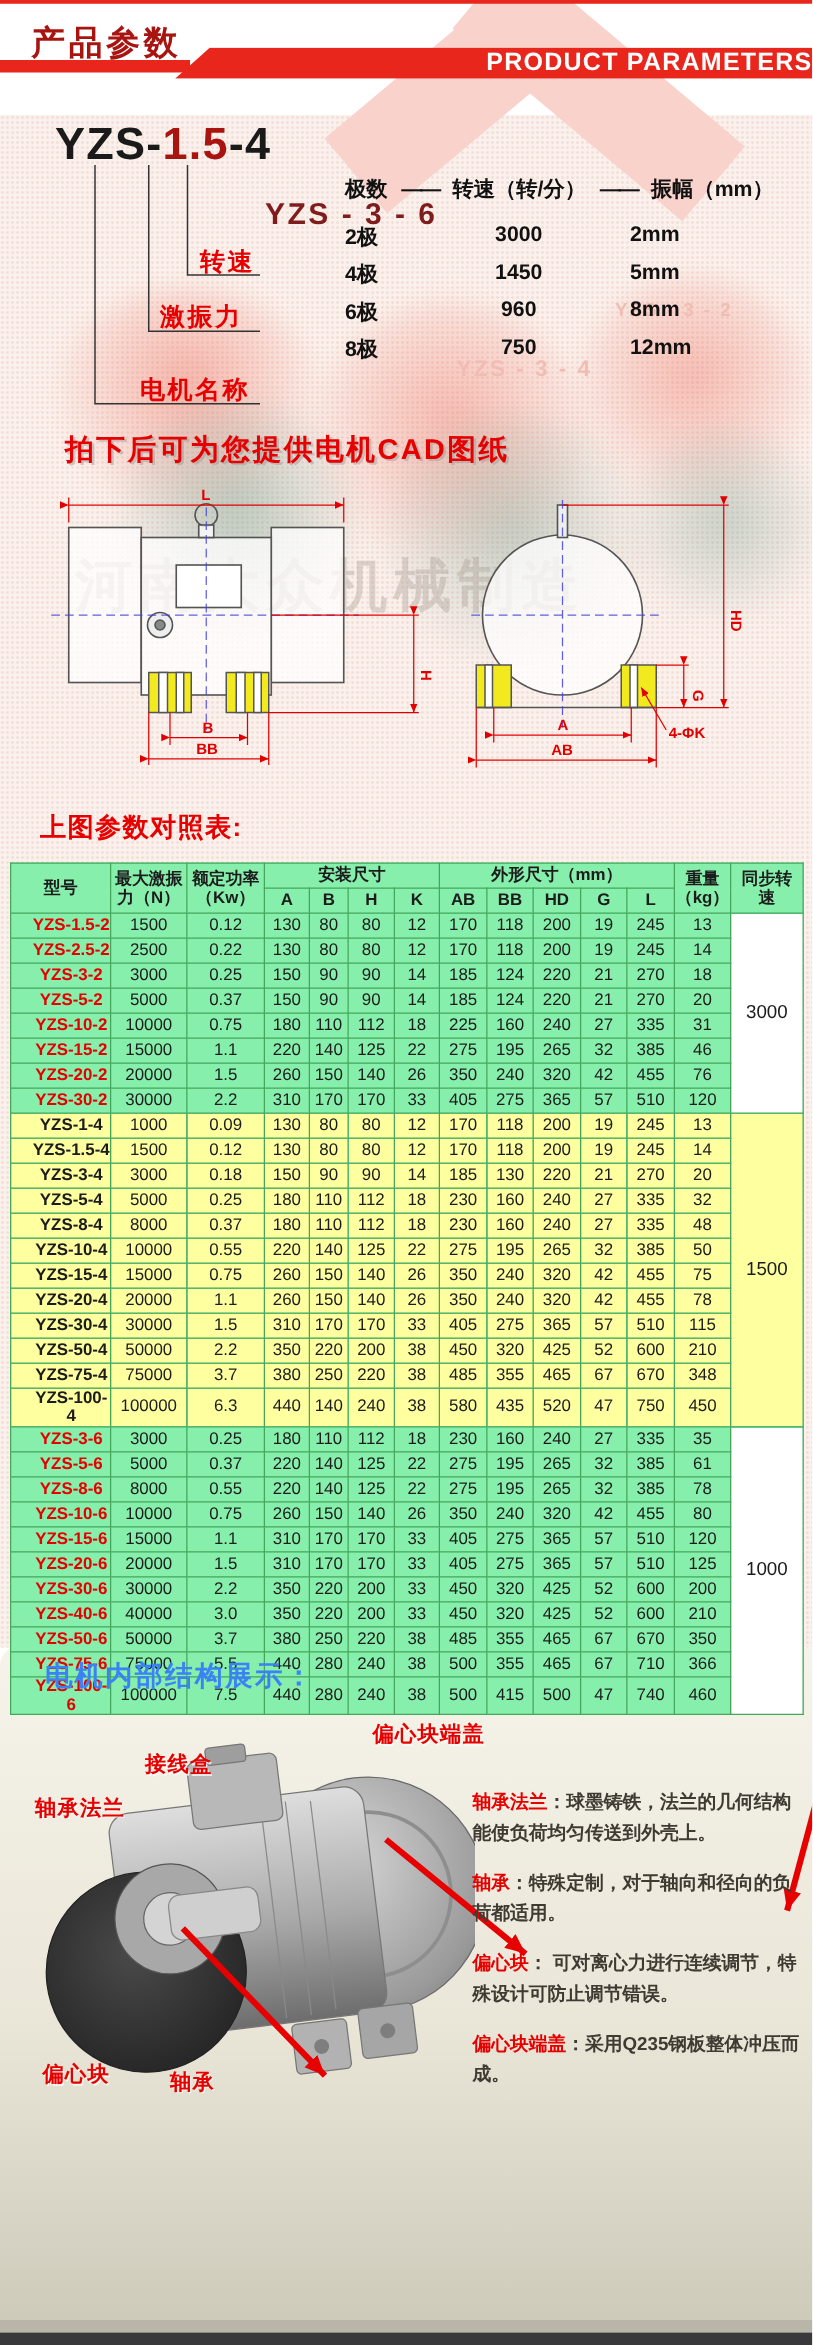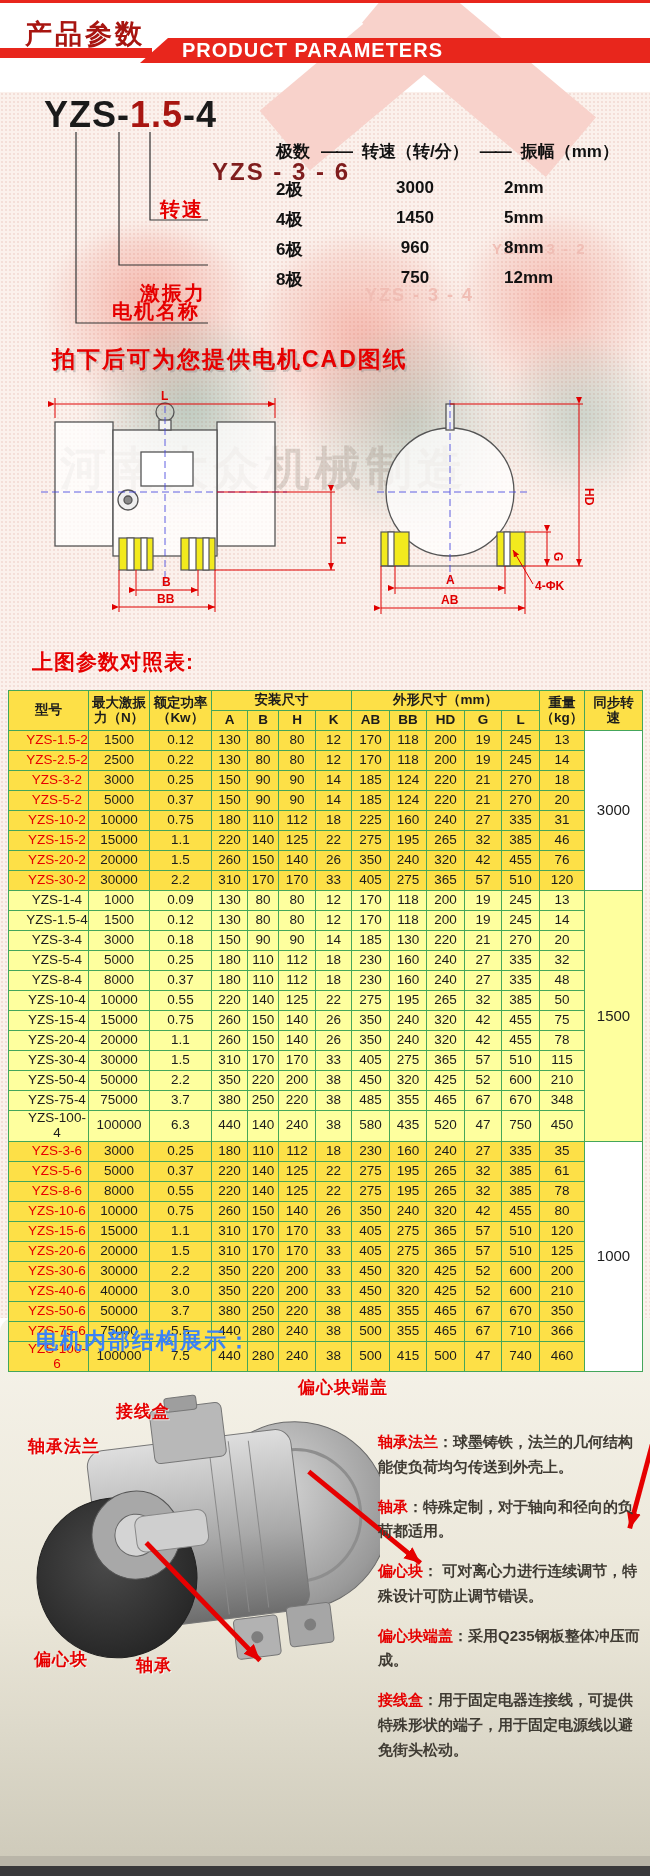--- a/index.html
+++ b/index.html
@@ -13,32 +13,32 @@
   .footer-strip{position:absolute;left:0;top:1856px;width:650px;height:10px;background:#b9b5a8;}
   .footer-bar{position:absolute;left:0;top:1866px;width:650px;height:10px;background:#39393b;}
   
   .top-line{position:absolute;left:0;top:0;width:650px;height:3px;background:#e8261c;z-index:6;}
   .rib{position:absolute;background:#f8d2cb;z-index:1;}
   .rib1{left:330px;top:-40px;width:78px;height:220px;transform:rotate(50deg);}
   .rib2{left:440px;top:-50px;width:78px;height:240px;transform:rotate(-50deg);}
   .band-left{position:absolute;left:0;top:48px;width:152px;height:10px;background:#e8261c;z-index:3;}
   .band-main{position:absolute;left:140px;top:38px;width:510px;height:25px;background:#e8261c;z-index:3;
              clip-path:polygon(28px 0,100% 0,100% 100%,0 100%);}
-  .title-en{padding-left:42px;color:#fff;font-size:20px;font-weight:bold;letter-spacing:1px;line-height:25px;}
+  .title-en{padding-left:42px;color:#fff;font-size:20px;font-weight:bold;letter-spacing:1px;line-height:25px;text-align:right;}
   .title-cn{position:absolute;left:25px;top:16px;font-size:27px;font-weight:bold;color:#a81510;
             letter-spacing:3px;z-index:4;}
   
   .blob{position:absolute;border-radius:50%;filter:blur(9px);z-index:0;}
   .model-name{position:absolute;left:44px;top:94px;font-size:36px;font-weight:bold;color:#1a1a1a;
               letter-spacing:1px;z-index:3;}
   .model-name .mid{color:#a81510;}
   .conn-svg{position:absolute;left:40px;top:130px;z-index:2;}
   .hero-lbl{position:absolute;color:#e60000;font-size:20px;font-weight:bold;z-index:3;letter-spacing:2px;}
   .lbl-speed{left:160px;top:196px;}
-  .lbl-force{left:140px;top:240px;margin-top:40px;}
+  .lbl-force{left:128px;top:240px;}
   .lbl-name{left:112px;top:298px;}
   .wm{position:absolute;font-weight:bold;z-index:1;letter-spacing:2px;}
   .wm1{left:212px;top:158px;font-size:24px;color:#7f1d1d;}
   .wm2{left:365px;top:285px;font-size:18px;color:#f0bdb4;}
   .wm3{left:492px;top:240px;font-size:15px;color:#f0bdb4;}
   .wm-company{left:60px;top:438px;font-size:46px;color:rgba(170,158,148,.38);letter-spacing:5px;white-space:nowrap;}
   
   .poles{position:absolute;left:276px;top:140px;width:368px;z-index:3;color:#111;}
   .phead{display:flex;align-items:center;gap:11px;font-weight:bold;font-size:17px;}
   .phead .dash{color:#111;letter-spacing:-2px;}
@@ -46,26 +46,26 @@
   .prow{display:grid;grid-template-columns:64px 150px 120px;}
   .prow span:nth-child(2){text-align:center;}
   .prow span:nth-child(3){padding-left:14px;}
   .cad-note{position:absolute;left:52px;top:344px;font-size:23px;font-weight:bold;color:#e60000;
             letter-spacing:2px;z-index:3;text-shadow:2px 2px 0 rgba(150,150,150,.45);}
   .draw-svg{position:absolute;left:35px;top:388px;z-index:2;}
   
   .spec-title{position:absolute;left:32px;top:648px;font-size:21px;font-weight:bold;color:#e60000;
               letter-spacing:1px;z-index:3;}
   .spec-wrap{position:absolute;left:8px;top:690px;z-index:3;}
-  table.spec{border-collapse:collapse;table-layout:fixed;width:634px;background:#fde047;}
+  table.spec{border-collapse:collapse;table-layout:fixed;width:634px;background:#86efac;}
   .spec th,.spec td{border:1px solid #44a65b;text-align:center;font-size:13.5px;padding:0;
                     height:19px;line-height:1.1;color:#1c1c1c;overflow:hidden;}
   .spec th{font-weight:bold;font-size:13.5px;}
   .spec tr.hl td{background:#feff9e;}
-  .spec td.model{font-weight:normal;padding-left:17px;}
+  .spec td.model{font-weight:bold;padding-left:17px;}
   .spec td.model.red{color:#e60000;}
   .spec td.sync{font-size:15px;background:#fff;}
   .spec tr.hl td.sync{background:#feff9e;}
   
   .str-title{position:absolute;left:36px;top:1326px;font-size:22px;font-weight:bold;color:#3b82f6;
              letter-spacing:2px;z-index:4;}
   .motor-svg{position:absolute;left:15px;top:1390px;z-index:2;}
   .callout-svg{position:absolute;left:0;top:1370px;z-index:4;pointer-events:none;}
   .callout{position:absolute;color:#e60000;font-size:17px;font-weight:bold;z-index:5;
            text-shadow:1px 1px 0 rgba(255,255,255,.7);letter-spacing:1px;}
@@ -813,19 +813,18 @@
   <div class="callout c2">偏心块端盖</div>
   <div class="callout c3">轴承法兰</div>
   <div class="callout c4">偏心块</div>
   <div class="callout c5">轴承</div>
 
   <div class="desc-col">
     <div class="desc"><span class="lead">轴承法兰</span><span>：球墨铸铁，法兰的几何结构能使负荷均匀传送到外壳上。</span></div>
     <div class="desc"><span class="lead">轴承</span><span>：特殊定制，对于轴向和径向的负荷都适用。</span></div>
     <div class="desc"><span class="lead">偏心块</span><span>： 可对离心力进行连续调节，特殊设计可防止调节错误。</span></div>
     <div class="desc"><span class="lead">偏心块端盖</span><span>：采用Q235钢板整体冲压而成。</span></div>
-    <div class="desc"><span class="lead">接线盒</span><span>：用于固定电器连接线，可提供特殊形状的端子，用于固定电源线以避免街头松动。</span></div>
   </div>
 
   <div class="notes">
   </div>
 
 </div>
 
 </body></html>

